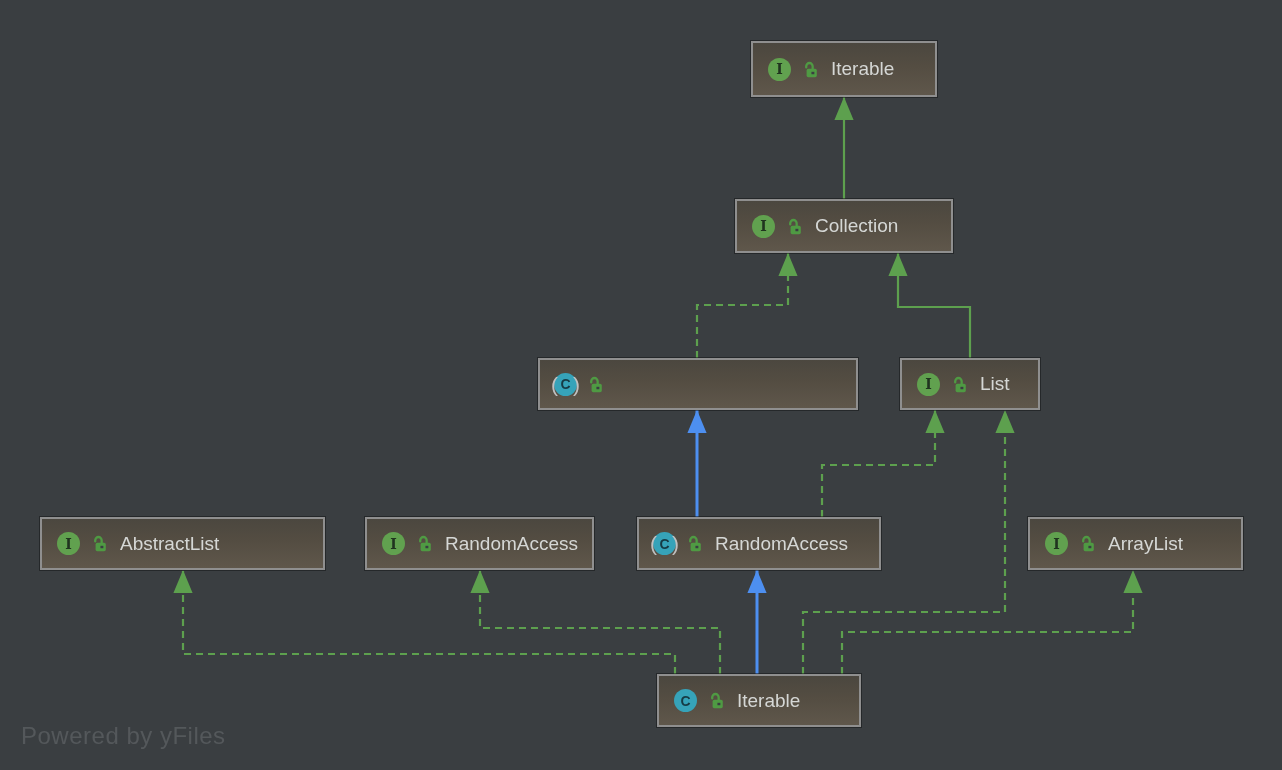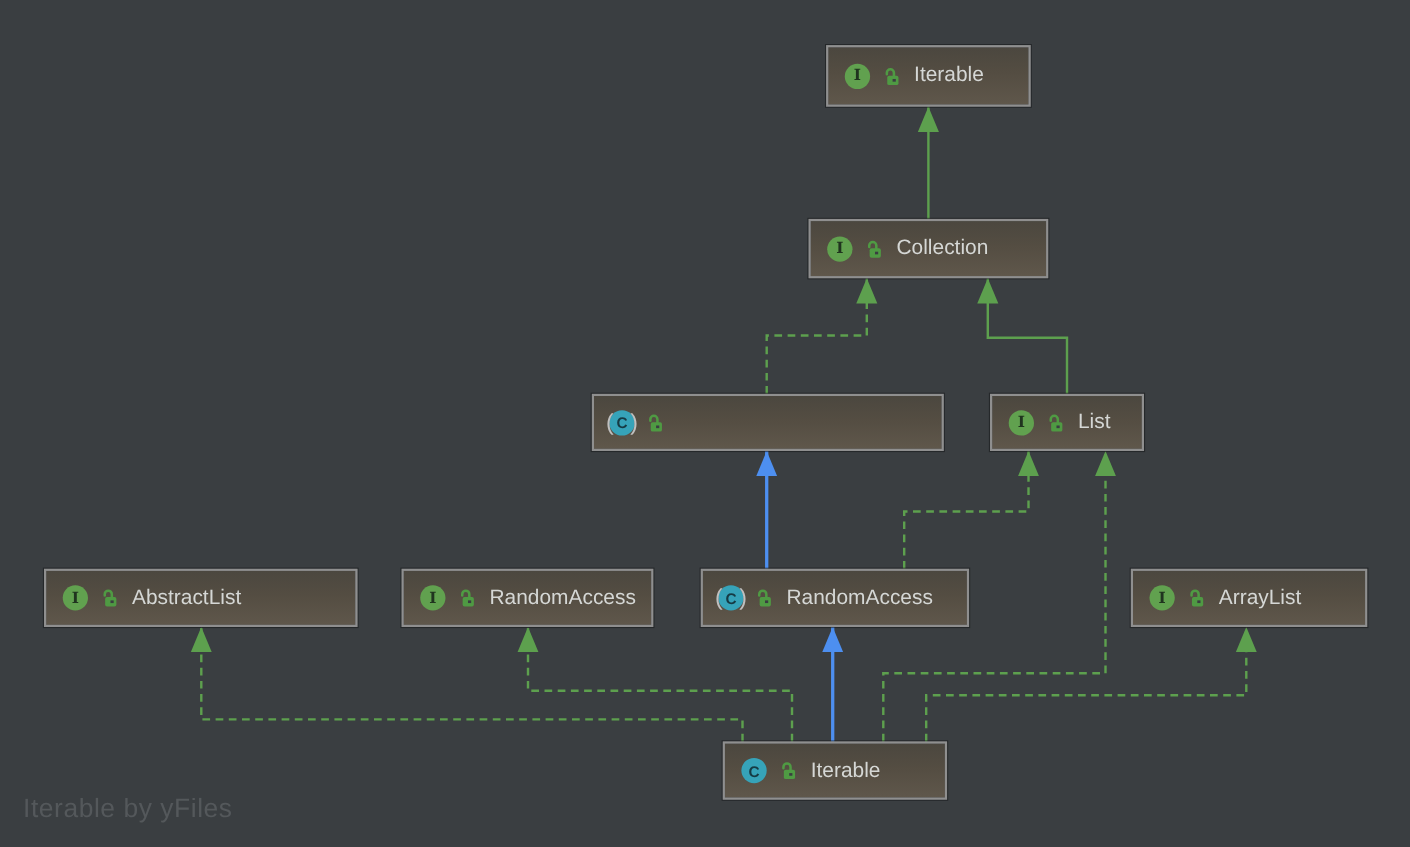--- a/index.html
+++ b/index.html
@@ -212,14 +212,14 @@
         </span>
         <svg class="lock" width="17" height="17" viewBox="0 0 14 14">
           <path d="M9.6 6.6 V4.3 a2.65 2.65 0 0 0 -5.3 0 V5.3" fill="none" stroke="#4f9a43" stroke-width="1.9" stroke-linecap="round"></path>
           <rect x="4.6" y="6.4" width="8.4" height="7" rx="1.4" fill="#4f9a43"></rect>
           <rect x="8.6" y="8.9" width="2.4" height="2" fill="#3a3e41"></rect>
         </svg>
         <span class="label">Iterable</span>
       </div>
     </div>
 
-  <div id="footer-text">Iterable by yFiles</div>
+  <div id="footer-text">Powered by yFiles</div>
 </div>
 
 </body></html>

